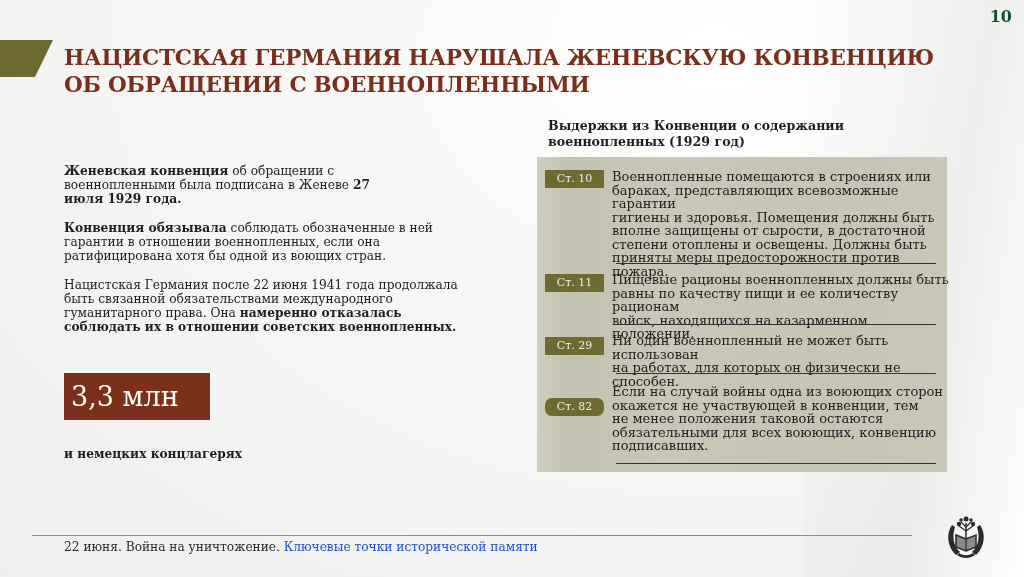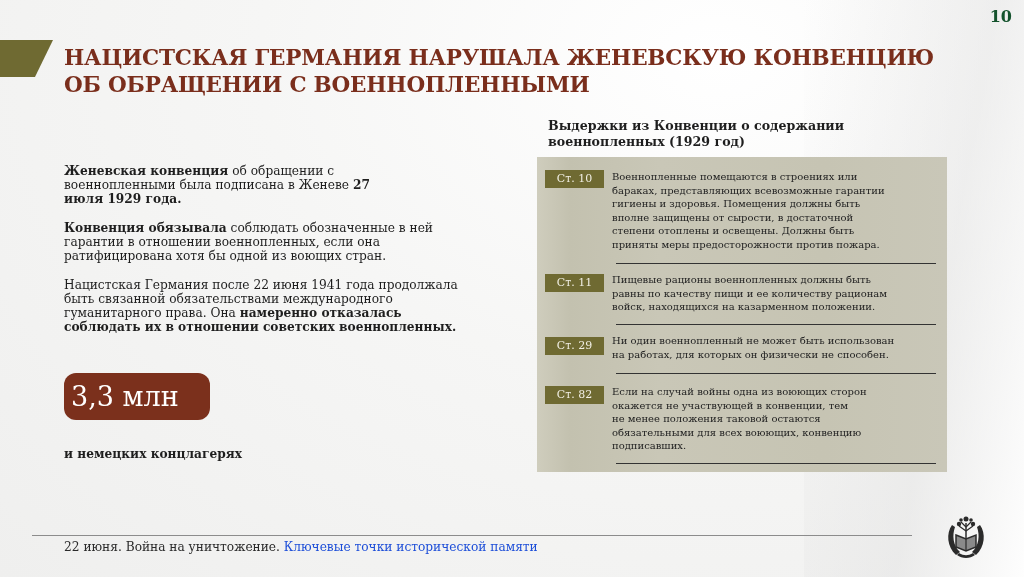--- a/index.html
+++ b/index.html
@@ -28,35 +28,35 @@
     font-family: "DejaVu Serif", serif; font-weight: bold;
     font-size: 21.5px; line-height: 27px; color: #7a2e1c;
     letter-spacing: -0.2px;
   }
   .left-col { position: absolute; left: 64px; top: 164px; width: 420px; font-size: 12.2px; line-height: 14px; }
   .left-col p { margin-bottom: 15px; }
   .left-col b { font-weight: bold; }
   .stat-box {
     position: absolute; left: 64px; top: 373px; width: 146px; height: 47px;
     background: #7b301c; color: #ffffff;
-    font-size: 27px; line-height: 47px; padding-left: 7px; font-weight: normal; border-radius: 12px;
+    font-size: 27px; line-height: 47px; padding-left: 7px; font-weight: normal;
   }
   .stat-caption { position: absolute; left: 64px; top: 433px; width: 420px; font-size: 12.2px; line-height: 14px; font-weight: bold; }
   .panel-heading { position: absolute; left: 548px; top: 118px; width: 380px; font-size: 12.6px; line-height: 16px; font-weight: bold; }
   .panel {
     position: absolute; left: 537px; top: 157px; width: 410px; height: 315px;
     background: linear-gradient(90deg, #cfcdbd 0%, #c3c1af 8%, #c9c7b7 30%, #c6c4b3 70%, #c9c7b8 100%);
   }
   .article { position: absolute; left: 0; width: 410px; }
   .article-tag {
     position: absolute; left: 8px; width: 59px; height: 18px;
     background: #6f6a32; color: #f1efe4;
     font-size: 11px; line-height: 18px; text-align: center;
   }
-  .article-text { position: absolute; left: 75px; width: 340px; font-size: 10px; line-height: 13.5px; color: #222; }
+  .article-text { position: absolute; left: 75px; width: 340px; font-size: 13px; line-height: 13.5px; color: #222; }
   .article-rule { position: absolute; left: 79px; width: 320px; height: 1px; background: #333; }
   .footer-rule { position: absolute; left: 32px; top: 535px; width: 880px; height: 1px; background: #8c8c8c; }
   .footer-text { position: absolute; left: 64px; top: 540px; font-size: 12.2px; color: #2a2a2a; white-space: nowrap; }
   .footer-text .accent { color: #1d4ed8; }
   .emblem { position: absolute; left: 944px; top: 511px; width: 44px; height: 50px; }
 </style>
 </head>
 <body>
 
 <div class="curl"></div>
@@ -120,21 +120,21 @@
   <div class="article" style="top:180px;">
     <div class="article-tag" style="top:0;">Ст. 29</div>
     <div class="article-text" style="top:-3px;">
       <span>Ни один военнопленный не может быть использован</span><br>
       <span>на работах, для которых он физически не способен.</span>
     </div>
     <div class="article-rule" style="top:36px;"></div>
   </div>
 
   <div class="article" style="top:229px;">
-    <div class="article-tag" style="top:0;">Ст. 82</div>
+    <div class="article-tag" style="top:12px;border-radius:7px;">Ст. 82</div>
     <div class="article-text" style="top:-1px;">
       <span>Если на случай войны одна из воюющих сторон</span><br>
       <span>окажется не участвующей в конвенции, тем</span><br>
       <span>не менее положения таковой остаются</span><br>
       <span>обязательными для всех воюющих, конвенцию</span><br>
       <span>подписавших.</span>
     </div>
     <div class="article-rule" style="top:77px;"></div>
   </div>
 </div>

